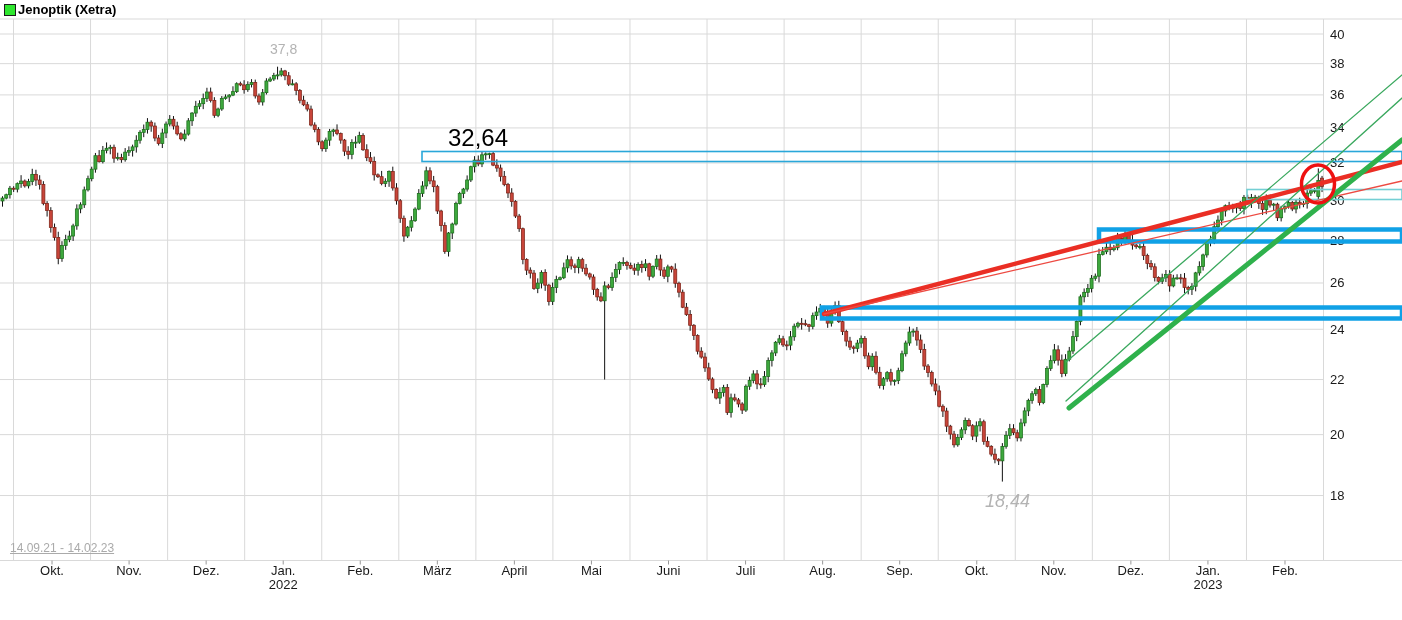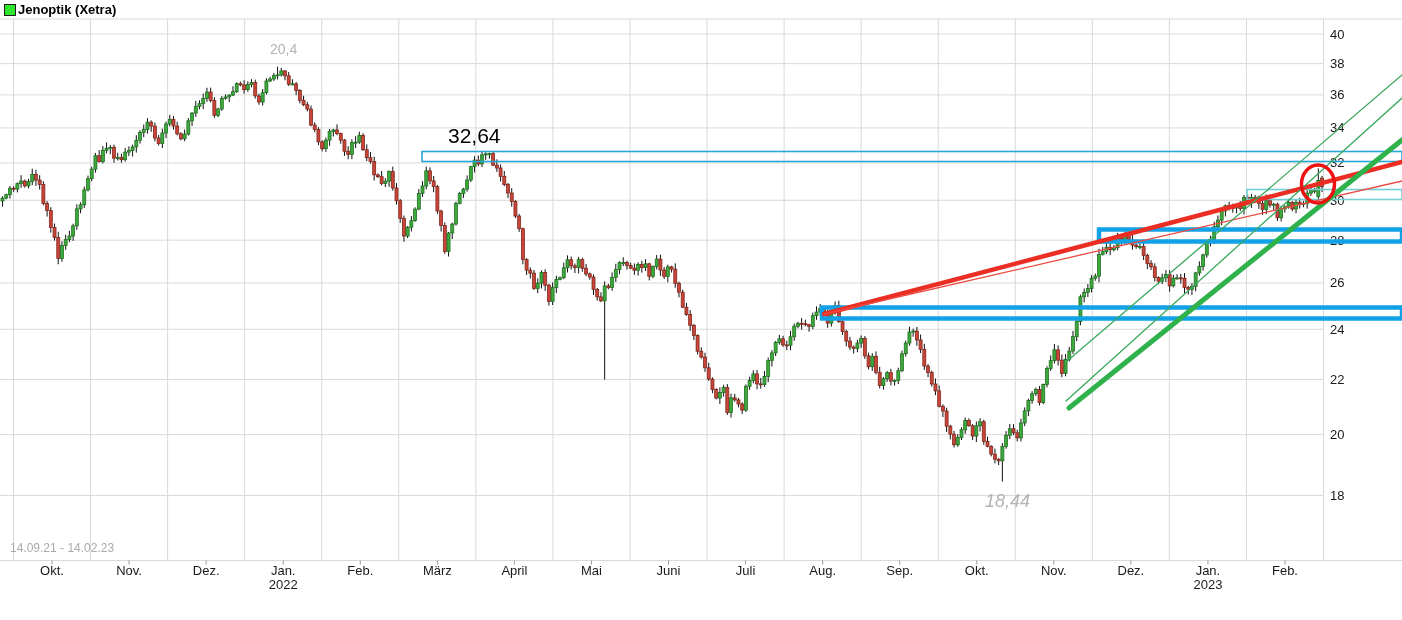--- a/index.html
+++ b/index.html
@@ -1,23 +1,23 @@
 <!DOCTYPE html>
 <html><head>
 <meta charset="utf-8">
 <style>
   html,body{margin:0;padding:0;background:#ffffff;}
   .chart-wrap{position:relative;width:1402px;height:620px;background:#fff;overflow:hidden;
     font-family:"Liberation Sans","DejaVu Sans",sans-serif;text-align:right;}
   .chart-title{position:absolute;left:18px;top:2px;font-size:13px;font-weight:bold;color:#000;}
   .legend-square{position:absolute;left:4px;top:4px;width:10px;height:10px;background:#2ee62e;border:1px solid #1a1a1a;}
   .ann-high{position:absolute;left:270px;top:41px;font-size:14px;color:#b3b3b3;}
-  .ann-res{position:absolute;left:448px;top:124px;font-size:21px;color:#000;}
+  .ann-res{position:absolute;left:448px;top:124px;font-size:24px;color:#000;}
   .ann-low{position:absolute;left:985px;top:491px;font-size:18px;color:#b3b3b3;font-style:italic;}
-  .date-range{position:absolute;left:10px;top:541px;font-size:12px;color:#aaaaaa;}
+  .date-range{position:absolute;left:10px;top:541px;font-size:12px;color:#aaaaaa;text-decoration:underline;}
   svg{position:absolute;left:0;top:0;}
   svg text{font-family:"Liberation Sans","DejaVu Sans",sans-serif;}
 </style>
 </head>
 <body>
 
 <div class="chart-wrap">
   <span class="legend-square"></span>
   <div class="chart-title">Jenoptik (Xetra)</div>
 
@@ -833,17 +833,17 @@
         <line x1="824" y1="314" x2="1402" y2="181" stroke="#ed4a42" stroke-width="1.3" stroke-linecap="round"></line>
         <line x1="1069" y1="408" x2="1402" y2="140" stroke="#2fb14c" stroke-width="5" stroke-linecap="round"></line>
         <line x1="1066" y1="401" x2="1402" y2="98" stroke="#3aa85e" stroke-width="1.3" stroke-linecap="round"></line>
         <line x1="1066" y1="362" x2="1402" y2="75" stroke="#3aa85e" stroke-width="1.3" stroke-linecap="round"></line>
       </g>
       <g>
         <ellipse cx="1318" cy="184" rx="16.5" ry="19" fill="none" stroke="#ee1111" stroke-width="3.5"></ellipse>
       </g>
     </svg>
 
-  <div class="ann-high">20,4</div>
+  <div class="ann-high">37,8</div>
   <div class="ann-res">32,64</div>
   <div class="ann-low">18,44</div>
   <div class="date-range">14.09.21 - 14.02.23</div>
 </div>
 
 </body></html>

